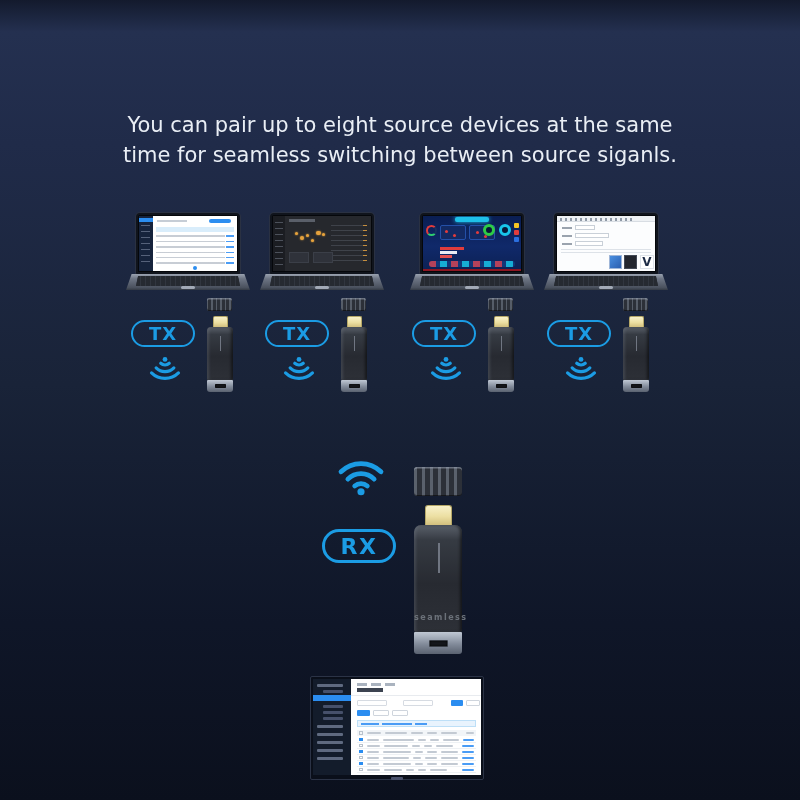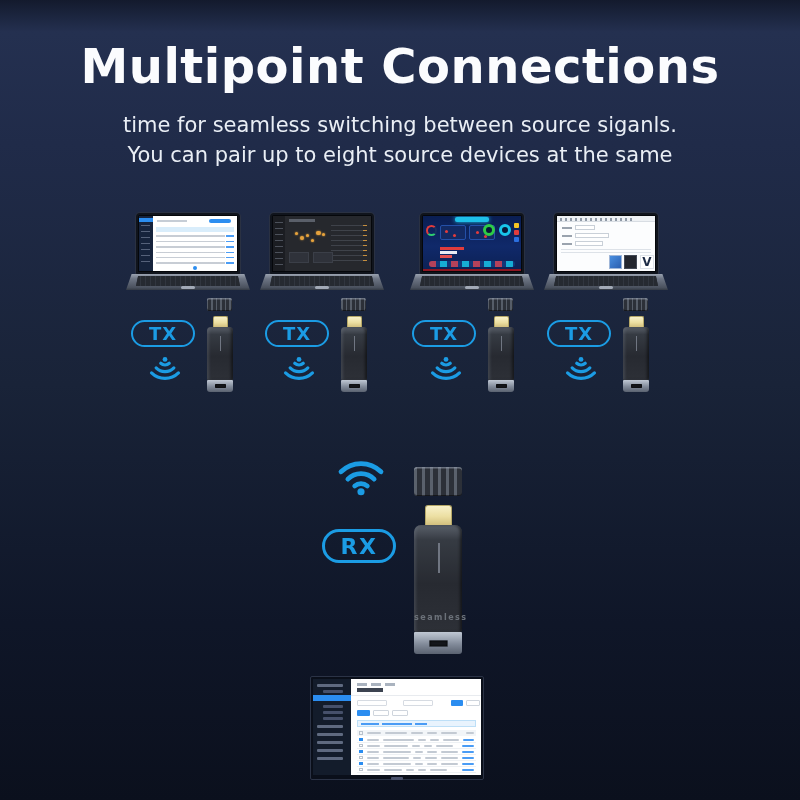--- a/index.html
+++ b/index.html
@@ -163,24 +163,23 @@
   .cbx { width:3.5px; height:3.5px; border:1px solid #b9c2cc; flex:none; }
   .cbx.on { background:#2b8df0; border-color:#2b8df0; }
   .tbar { height:2px; background:#c3cad3; border-radius:1px; }
   .tlink { height:2px; background:#4a9cf5; border-radius:1px; }
 </style>
 </head>
 <body>
 
 <div class="canvas">
 
-  <div class="title">Multipoint Connections</div>
   <div class="subtitle">
+    <div>You can pair up to eight source devices at the same</div>
     <div>time for seamless switching between source siganls.</div>
-    <div>You can pair up to eight source devices at the same</div>
   </div>
 
   <div class="laptop" style="left:126px;top:213px;">
     <div class="lap-screen">
       <div class="lap-display scrA">
         <div class="sb">
             <div class="sb-hl"></div>
             <div class="sb-items"></div>
           </div>
         <div class="topbars"></div>

